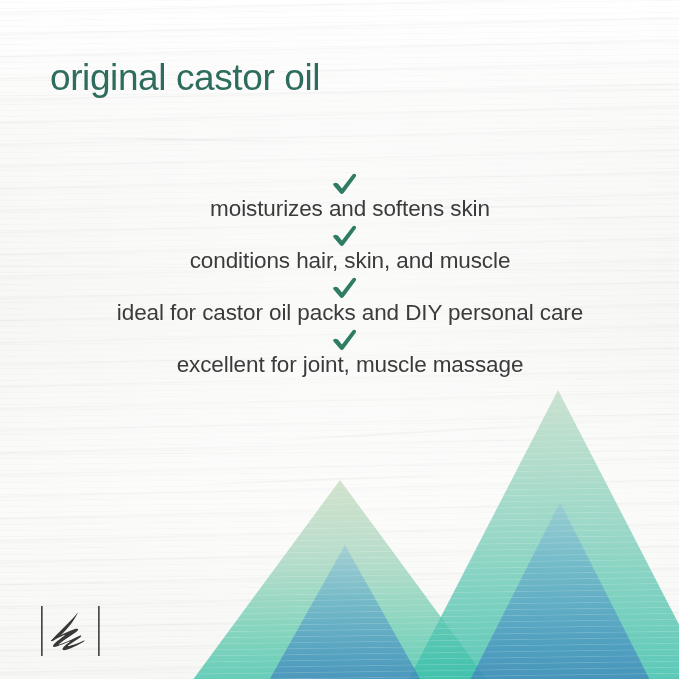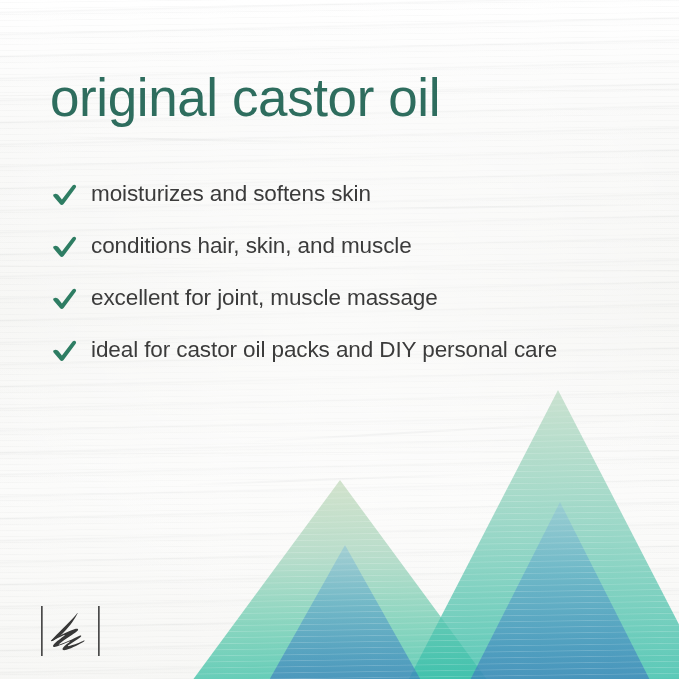--- a/index.html
+++ b/index.html
@@ -77,39 +77,40 @@
     top: 0;
     width: 679px;
     height: 679px;
     pointer-events: none;
   }
 
   
   .headline {
     position: absolute;
     left: 50px;
-    top: 67px;
-    font-size: 53px;
+    top: 57px;
+    font-size: 37px;
     font-weight: 400;
     letter-spacing: -0.4px;
     color: #2e6d5e;
     white-space: nowrap;
   }
 
   .bullets {
     position: absolute;
     left: 50px;
     top: 168px;
     width: 600px;
   }
   .bullet-row {
     position: relative;
     height: 52px;
     display: flex;
     align-items: center;
+    flex-direction: column;
   }
   .check-icon {
     width: 30px;
     height: 30px;
     flex: 0 0 30px;
     display: block;
     margin-right: 11px;
   }
   .bullet-text {
     font-size: 22.5px;
@@ -206,28 +207,28 @@
       <svg class="check-icon" viewBox="0 0 30 30">
         <path d="M3.5 15.6 C5.6 14.1 7.4 14.9 8.8 16.6 L11.9 20.4 L22.6 6.6 C23.8 5.1 25.3 5.6 25.9 6.7 C26.3 7.5 26.0 8.2 25.3 9.2 L13.6 25.0 C12.6 26.3 11.0 26.4 10.0 25.1 L3.6 17.5 C3.1 16.8 3.0 16.0 3.5 15.6 Z" fill="#2e7d63"></path>
       </svg>
       <span class="bullet-text">conditions hair, skin, and muscle</span>
     </div>
 
     <div class="bullet-row">
       <svg class="check-icon" viewBox="0 0 30 30">
         <path d="M3.5 15.6 C5.6 14.1 7.4 14.9 8.8 16.6 L11.9 20.4 L22.6 6.6 C23.8 5.1 25.3 5.6 25.9 6.7 C26.3 7.5 26.0 8.2 25.3 9.2 L13.6 25.0 C12.6 26.3 11.0 26.4 10.0 25.1 L3.6 17.5 C3.1 16.8 3.0 16.0 3.5 15.6 Z" fill="#2e7d63"></path>
       </svg>
+      <span class="bullet-text">ideal for castor oil packs and DIY personal care</span>
+    </div>
+
+    <div class="bullet-row">
+      <svg class="check-icon" viewBox="0 0 30 30">
+        <path d="M3.5 15.6 C5.6 14.1 7.4 14.9 8.8 16.6 L11.9 20.4 L22.6 6.6 C23.8 5.1 25.3 5.6 25.9 6.7 C26.3 7.5 26.0 8.2 25.3 9.2 L13.6 25.0 C12.6 26.3 11.0 26.4 10.0 25.1 L3.6 17.5 C3.1 16.8 3.0 16.0 3.5 15.6 Z" fill="#2e7d63"></path>
+      </svg>
       <span class="bullet-text">excellent for joint, muscle massage</span>
-    </div>
-
-    <div class="bullet-row">
-      <svg class="check-icon" viewBox="0 0 30 30">
-        <path d="M3.5 15.6 C5.6 14.1 7.4 14.9 8.8 16.6 L11.9 20.4 L22.6 6.6 C23.8 5.1 25.3 5.6 25.9 6.7 C26.3 7.5 26.0 8.2 25.3 9.2 L13.6 25.0 C12.6 26.3 11.0 26.4 10.0 25.1 L3.6 17.5 C3.1 16.8 3.0 16.0 3.5 15.6 Z" fill="#2e7d63"></path>
-      </svg>
-      <span class="bullet-text">ideal for castor oil packs and DIY personal care</span>
     </div>
 
   </div>
 
   <svg class="logo" viewBox="0 0 62 58">
 
     <rect x="1" y="4" width="1.7" height="50" fill="#4a4a4a"></rect>
 
     <rect x="58" y="4" width="1.7" height="50" fill="#4a4a4a"></rect>
 

